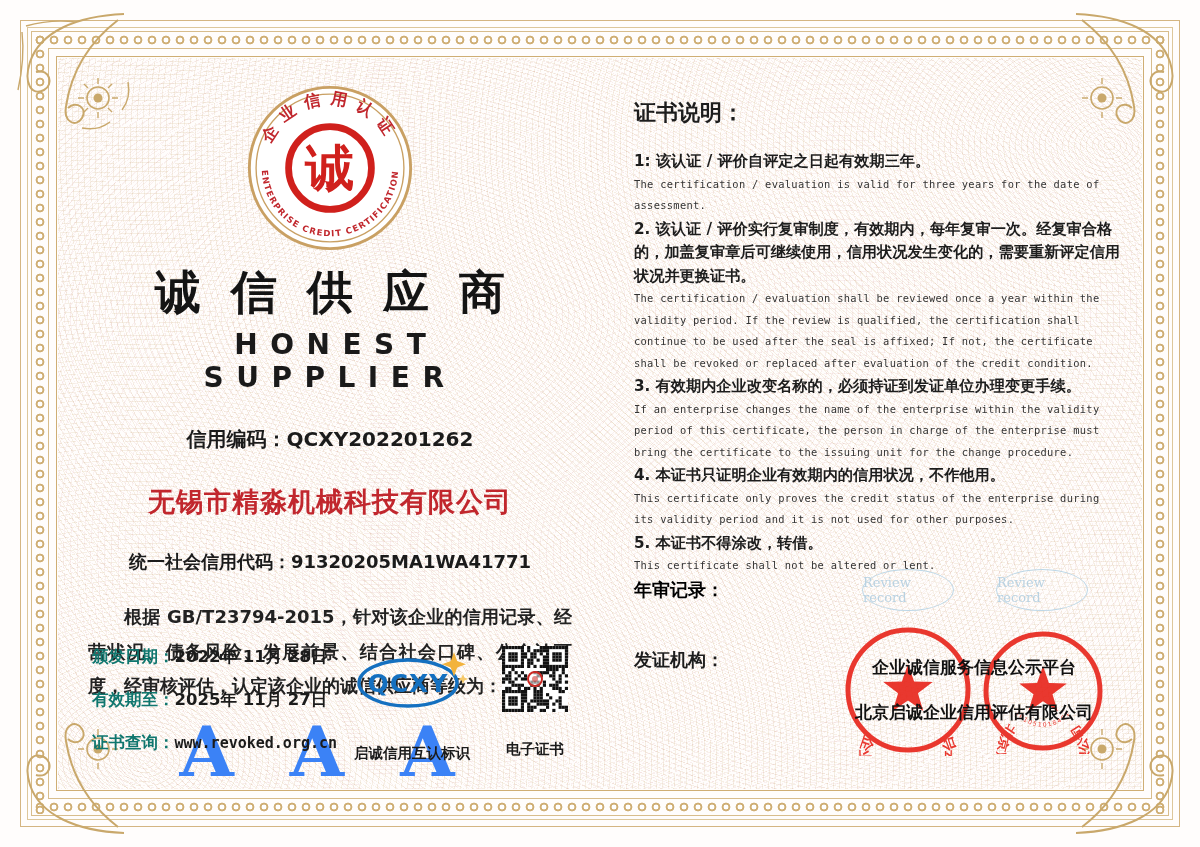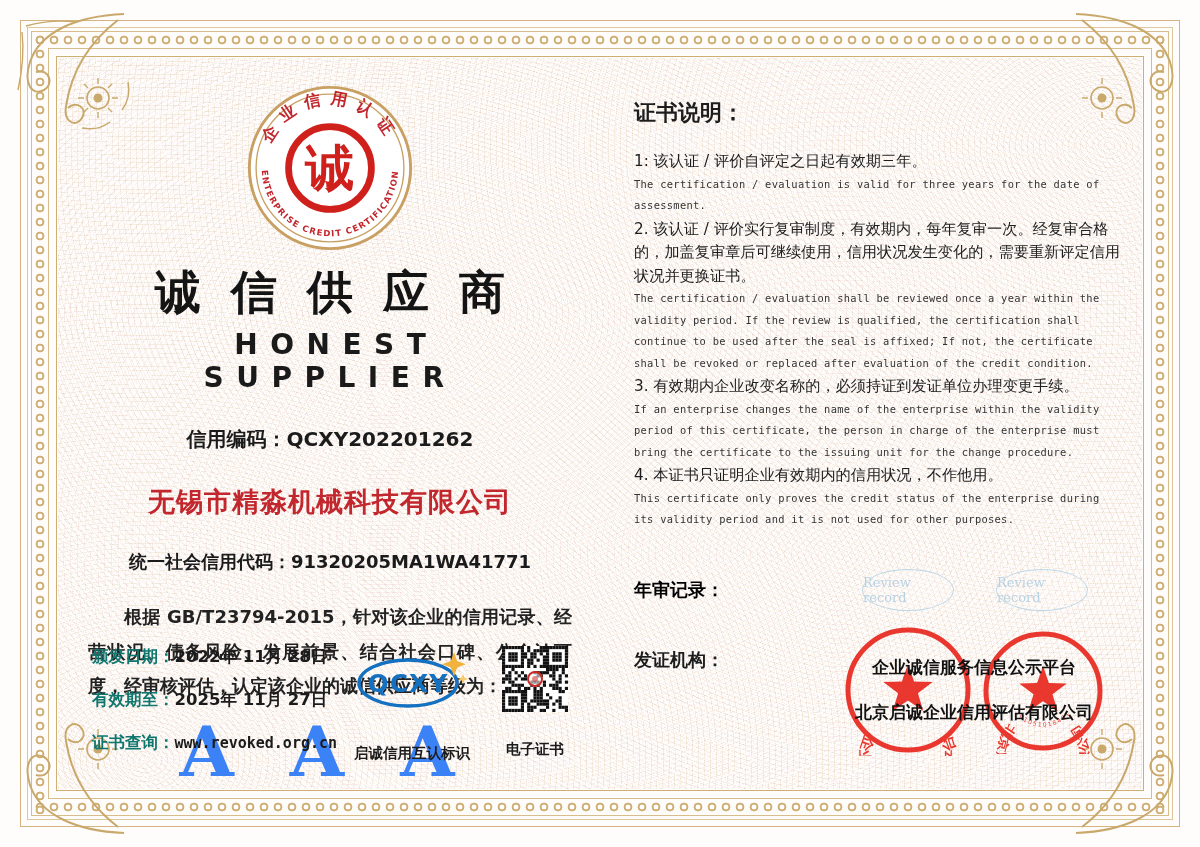--- a/index.html
+++ b/index.html
@@ -62,21 +62,21 @@
   .logo-block .cap, .qr-block .cap { font-size:14.5px; font-weight:600; color:#1b1b1b; margin-top:28px; }
   .qr-block { width:84px; text-align:center; margin-left:14px; }
   .qr-wrap { position:relative; width:66px; height:66px; margin:0 auto; background:#fff; }
   .qr-seal { position:absolute; left:50%; top:50%; width:16px; height:16px; margin:-8px 0 0 -8px;
              border:2px solid #cc2a24; border-radius:50%; background:rgba(255,255,255,.55); }
   .qr-seal:after { content:""; position:absolute; inset:3px; border-radius:50%; background:rgba(204,42,36,.55); }
 
   
   .right-col { position:absolute; left:634px; top:98px; width:486px; color:#1d1d1d; }
   .rc-heading { font-size:22px; font-weight:bold; margin-bottom:22px; }
-  .item-zh { font-size:15.2px; font-weight:400; line-height:23.5px; }
+  .item-zh { font-size:15.2px; font-weight:700; line-height:23.5px; }
   .item-en { font-family:"DejaVu Sans Mono", monospace; font-size:10.4px; line-height:21.5px;
              color:#333; letter-spacing:.3px; }
   .items .item { margin-bottom:1px; }
 
   .annual { position:absolute; left:634px; top:578px; width:486px; display:flex; align-items:flex-end; }
   .annual .lbl { font-size:18px; font-weight:bold; }
   .oval { position:absolute; width:92px; height:42px; border:1px solid #bdd7e7; border-radius:50%;
           color:#b9d2e2; font-family:"DejaVu Serif", serif; font-size:13px; display:flex;
           align-items:center; justify-content:center; background:rgba(255,255,255,.15); }
   .oval.o1 { left:228px; top:-9px; }
@@ -468,20 +468,24 @@
         <div class="item-en">The certification / evaluation shall be reviewed once a year within the validity period. If the review is qualified, the certification shall continue to be used after the seal is affixed; If not, the certificate shall be revoked or replaced after evaluation of the credit condition.</div>
       </div>
       <div class="item">
         <div class="item-zh">3. 有效期内企业改变名称的，必须持证到发证单位办理变更手续。</div>
         <div class="item-en">If an enterprise changes the name of the enterprise within the validity period of this certificate, the person in charge of the enterprise must bring the certificate to the issuing unit for the change procedure.</div>
       </div>
       <div class="item">
         <div class="item-zh">4. 本证书只证明企业有效期内的信用状况，不作他用。</div>
         <div class="item-en">This certificate only proves the credit status of the enterprise during its validity period and it is not used for other purposes.</div>
       </div>
+      <div class="item">
+        <div class="item-zh">5. 本证书不得涂改，转借。</div>
+        <div class="item-en">This certificate shall not be altered or lent.</div>
+      </div>
     </div>
   </div>
 
   <div class="annual">
     <span class="lbl">年审记录：</span>
     <div class="oval o1">Review record</div>
     <div class="oval o2">Review record</div>
   </div>
 
   <div class="issuer-label">发证机构：</div>

